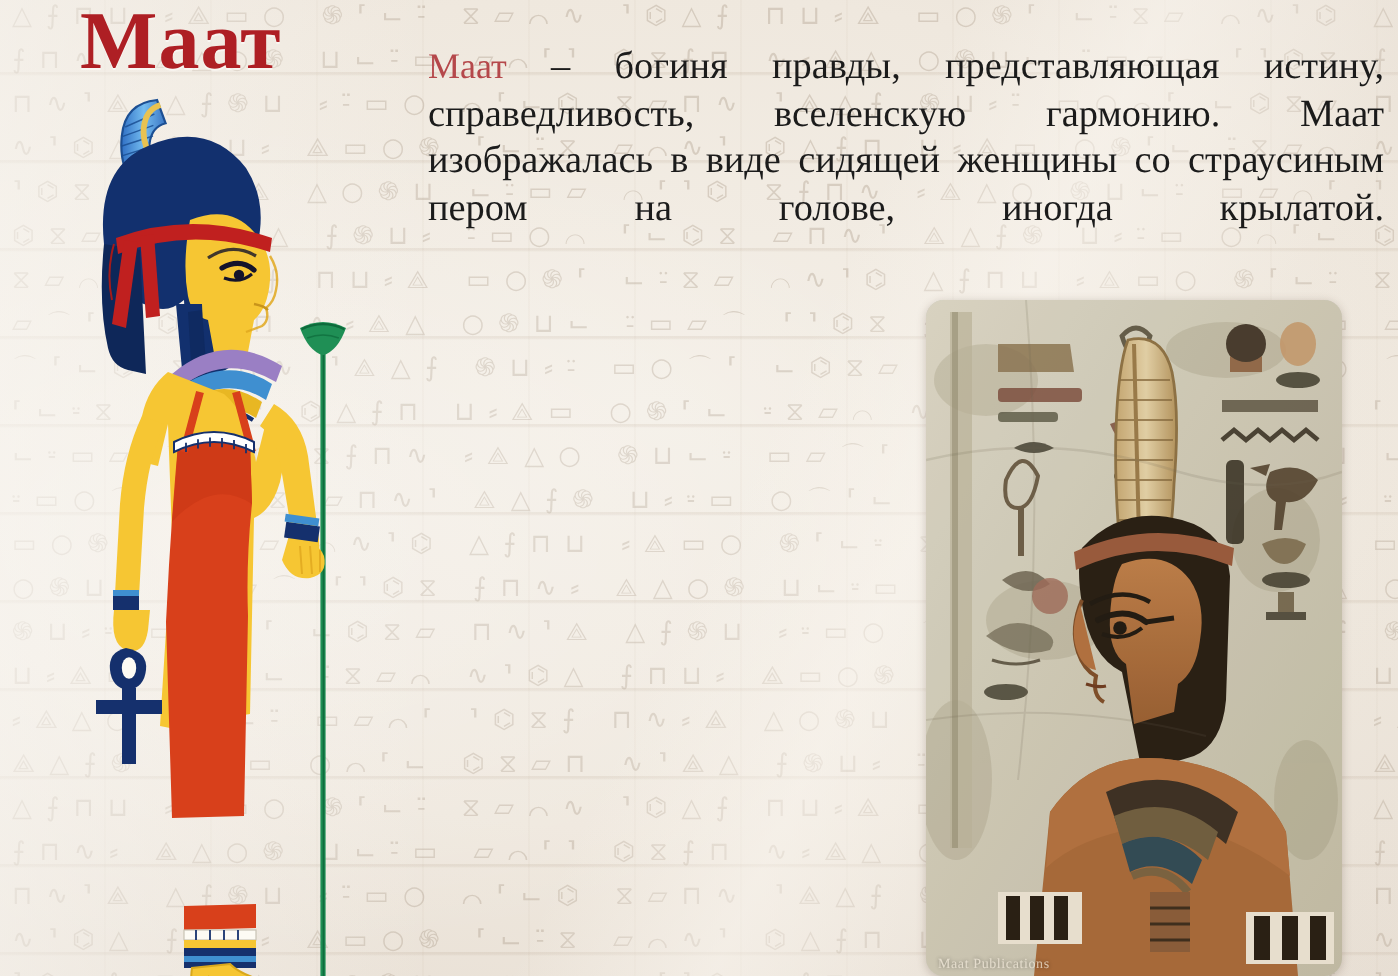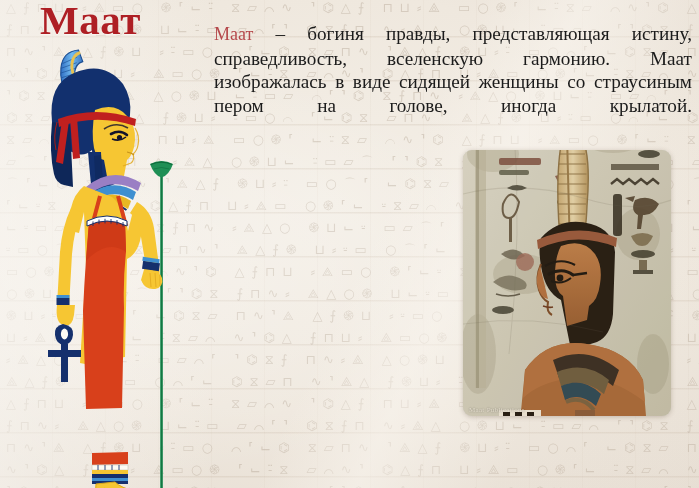--- a/index.html
+++ b/index.html
@@ -77,21 +77,21 @@
   }
   #body-text .hl{color:#b5484b;font-size:18px;}
   #body-text::after{content:"";display:inline-block;width:100%;}
 
   
   #figure{position:absolute;left:0;top:36px;width:210px;height:452px;}
   #figure svg{display:block;}
 
   
   #photo-card{
-    position:absolute;left:463px;top:150px;width:208px;height:266px;
+    position:absolute;left:463px;top:150px;width:208px;height:338px;
     border-radius:9px;overflow:hidden;
     box-shadow:0 1px 5px rgba(90,70,50,.28);
     background:#cfcec2;
   }
   #photo-card svg{display:block;width:100%;height:100%;}
   .photo-caption{
     position:absolute;left:6px;bottom:2px;
     font-size:7px;color:#efe7d8;opacity:.72;
     font-family:"Liberation Serif",serif;letter-spacing:.3px;
     text-shadow:0 0 2px rgba(0,0,0,.6);

